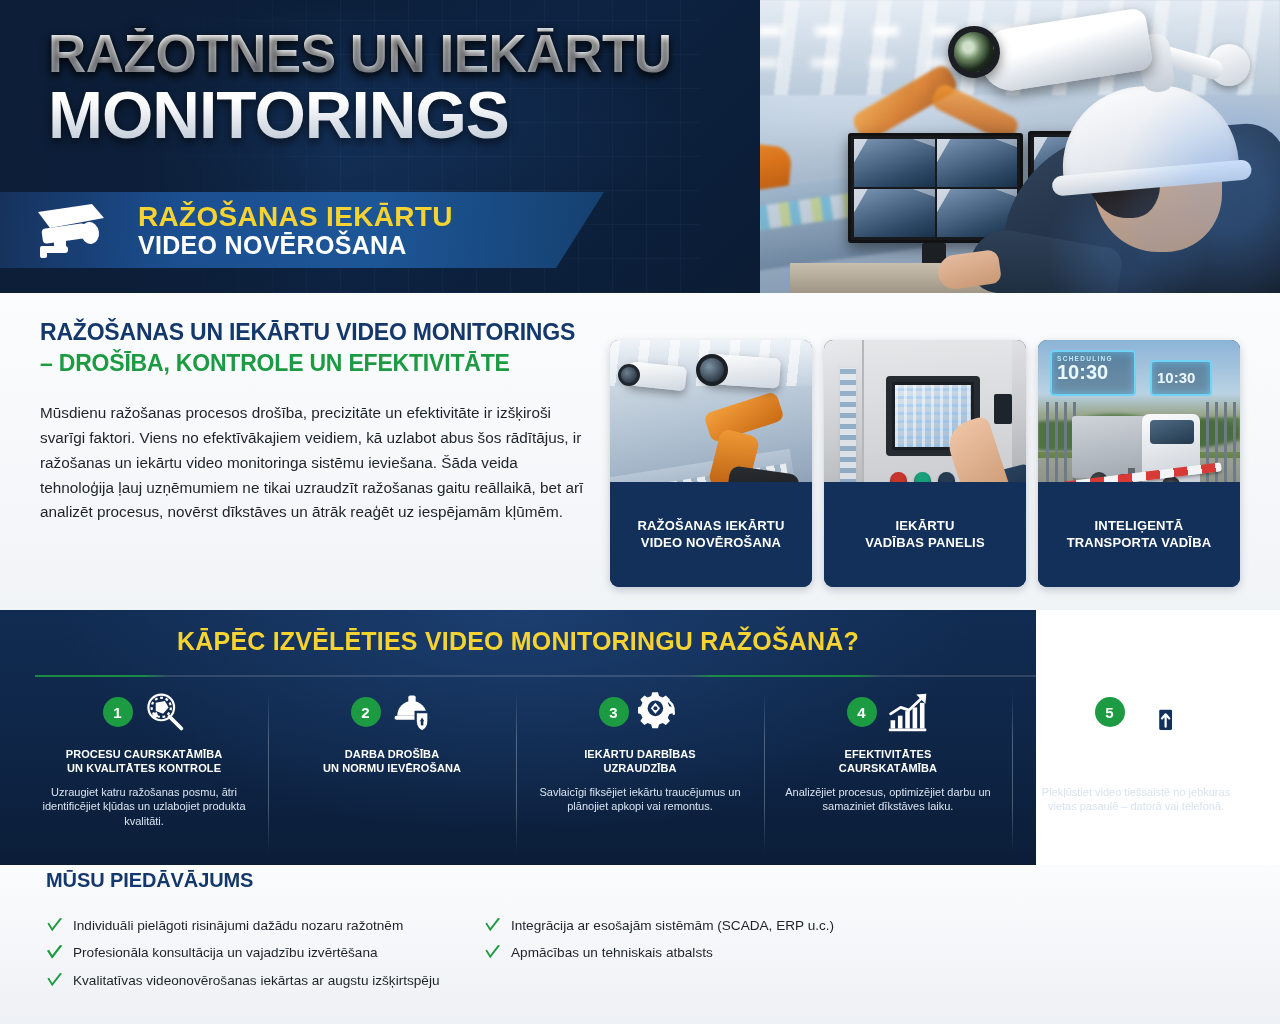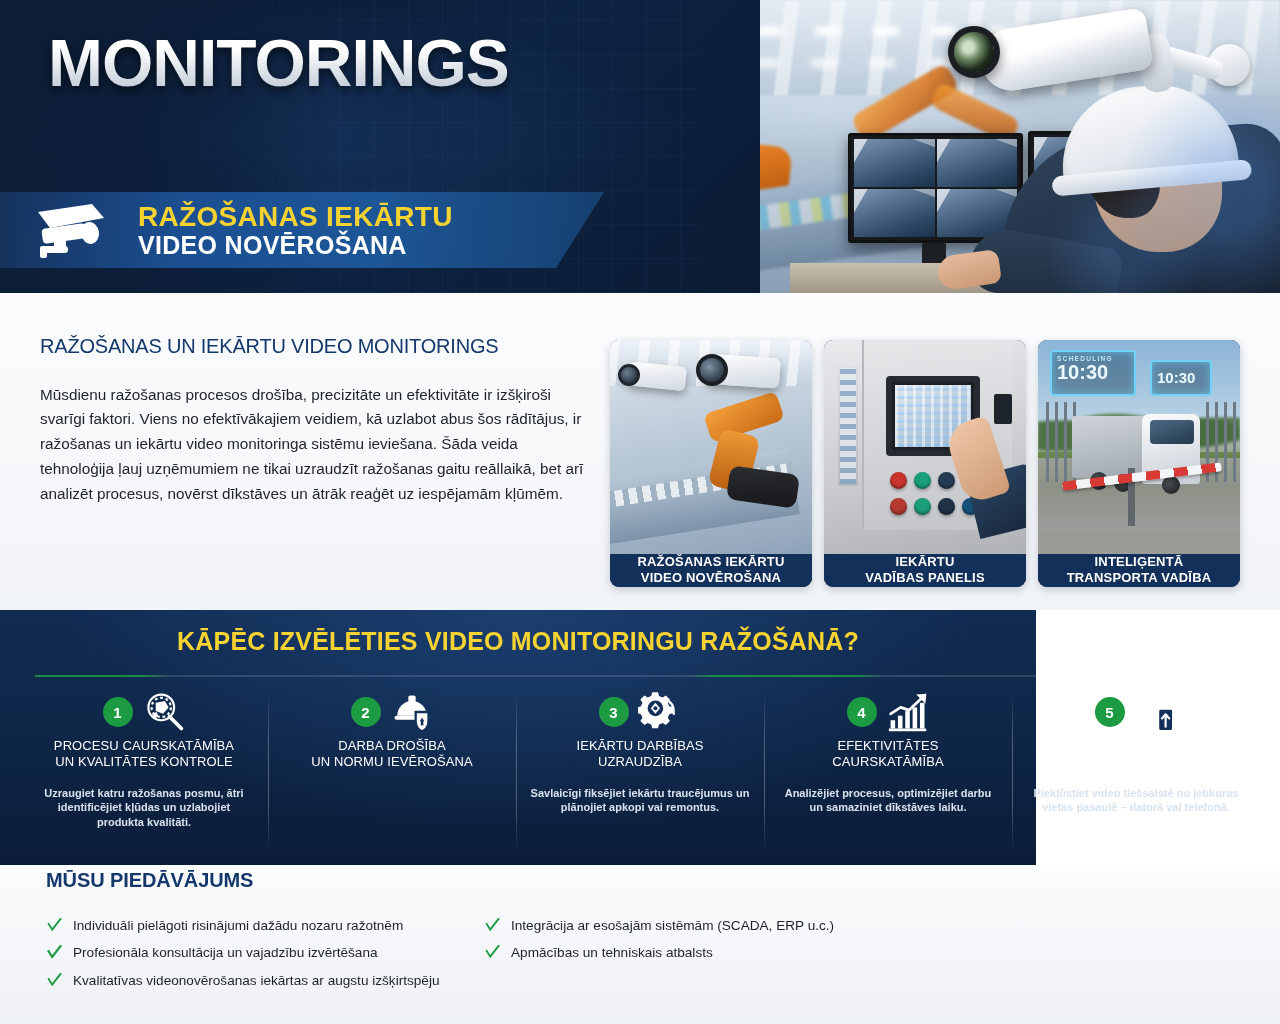--- a/index.html
+++ b/index.html
@@ -231,36 +231,36 @@
   .sb-l1 { font-size:28px; font-weight:bold; color:#f6d330; letter-spacing:.3px; line-height:1.05; }
   .sb-l2 { font-size:25px; font-weight:bold; color:#ffffff; letter-spacing:.3px; line-height:1.05; }
 
   
   .intro {
     position:absolute; left:0; top:293px; width:1280px; height:317px;
     background:linear-gradient(180deg,#fbfcfd 0%,#f1f4f7 100%);
   }
   .intro-left { position:absolute; left:40px; top:26px; width:560px; }
   .intro-h1 {
-    font-size:20px; font-weight:normal; color:#14386b; letter-spacing:-0.2px; line-height:1.18;margin-top:16px;
+    font-size:23px; font-weight:bold; color:#14386b; letter-spacing:-0.2px; line-height:1.18;
   }
   .intro-h2 {
     font-size:23px; font-weight:bold; color:#1d9b43; letter-spacing:-0.2px; line-height:1.18;
     margin-top:4px;
   }
   .intro-p {
     margin-top:24px; font-size:15.3px; line-height:1.62; color:#1d2328; max-width:552px;
   }
   .cards { position:absolute; left:610px; top:47px; display:flex; gap:12px; }
   .card {
     width:202px; height:247px; border-radius:9px; overflow:hidden;
     background:#13325e; box-shadow:0 3px 9px rgba(20,40,70,.22);
     display:flex; flex-direction:column;
   }
-  .card-img { height:214px; position:relative; overflow:hidden; }
+  .card-img { height:142px; position:relative; overflow:hidden; }
   .card-cap {
     flex:1; background:#12305a; color:#fff; display:flex; flex-direction:column;
     align-items:center; justify-content:center; text-align:center;
     font-size:13px; font-weight:bold; line-height:1.28; letter-spacing:.2px;
   }
 
   
   .c1 { background:linear-gradient(170deg,#dfe7ee,#aebfd0 62%,#8fa3b8); }
   .c1 .ceil { position:absolute; left:0; top:0; width:100%; height:46px;
     background:repeating-linear-gradient(96deg,rgba(255,255,255,.6) 0 10px,rgba(255,255,255,0) 10px 30px),
@@ -378,25 +378,25 @@
     background:linear-gradient(180deg, rgba(255,255,255,0), rgba(255,255,255,.28) 30%, rgba(255,255,255,.28) 70%, rgba(255,255,255,0));
   }
   .ben-head { display:flex; align-items:center; justify-content:center; gap:9px; height:52px; }
   .ben-num {
     width:30px; height:30px; border-radius:50%; background:#1d9b43; color:#fff;
     font-size:15px; font-weight:bold; display:flex; align-items:center; justify-content:center;
     flex:0 0 auto;
   }
   .ben-icon { width:44px; height:44px; flex:0 0 auto; }
   .ben-t {
-    color:#ffffff; font-size:13px; font-weight:normal; line-height:1.26;
+    margin-top:10px; color:#ffffff; font-size:11px; font-weight:bold; line-height:1.26;
     letter-spacing:.1px;
   }
   .ben-d {
-    margin-top:15px; color:#d9e3ef; font-size:11px; line-height:1.34;font-weight:bold;
+    margin-top:9px; color:#d9e3ef; font-size:11px; line-height:1.34;
   }
 
   
   .offer {
     position:absolute; left:0; top:865px; width:1280px; height:159px;
     background:linear-gradient(180deg,#fbfcfd 0%,#eef1f5 100%);
   }
   .offer-h {
     position:absolute; left:46px; top:4px;
     font-size:20px; font-weight:bold; color:#14386b; letter-spacing:-0.1px;
@@ -468,20 +468,21 @@
         <div class="cctv-lens"></div>
       </div>
     </div>
 
     <div class="hero-left-glow"></div>
     <div class="hero-grid"></div>
     <div class="hero-fade"></div>
     <div class="hero-tech"></div>
 
     <div class="hero-title-wrap">
+      <div class="hero-l1">RAŽOTNES UN IEKĀRTU</div>
       <div class="hero-l2">MONITORINGS</div>
     </div>
 
     <div class="sub-banner">
       <svg class="sb-icon" viewBox="0 0 86 56">
         <g fill="#ffffff">
           <path d="M4 10 L58 2 L70 16 L16 26 Z"></path>
           <rect x="8" y="24" width="44" height="15" rx="4" transform="rotate(-8 30 31)"></rect>
           <ellipse cx="56" cy="31" rx="9" ry="11" transform="rotate(-8 56 31)"></ellipse>
           <rect x="20" y="38" width="12" height="8"></rect>
@@ -492,20 +493,21 @@
       <div class="sb-text">
         <div class="sb-l1">RAŽOŠANAS IEKĀRTU</div>
         <div class="sb-l2">VIDEO NOVĒROŠANA</div>
       </div>
     </div>
   </div>
 
   <div class="intro">
     <div class="intro-left">
       <div class="intro-h1">RAŽOŠANAS UN IEKĀRTU VIDEO MONITORINGS</div>
+      <div class="intro-h2">– DROŠĪBA, KONTROLE UN EFEKTIVITĀTE</div>
       <div class="intro-p">Mūsdienu ražošanas procesos drošība, precizitāte un efektivitāte ir izšķiroši svarīgi faktori. Viens no efektīvākajiem veidiem, kā uzlabot abus šos rādītājus, ir ražošanas un iekārtu video monitoringa sistēmu ieviešana. Šāda veida tehnoloģija ļauj uzņēmumiem ne tikai uzraudzīt ražošanas gaitu reāllaikā, bet arī analizēt procesus, novērst dīkstāves un ātrāk reaģēt uz iespējamām kļūmēm.</div>
     </div>
 
     <div class="cards">
 
       <div class="card">
         <div class="card-img c1">
           <div class="ceil"></div>
           <div class="conv"></div>
           <div class="robo"></div>

